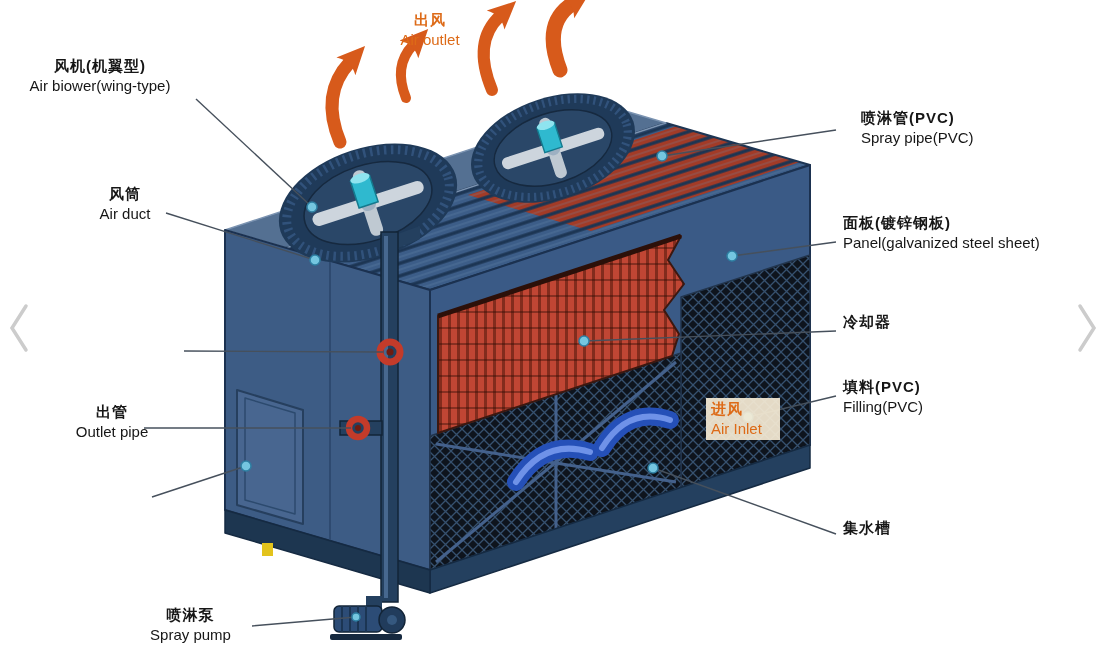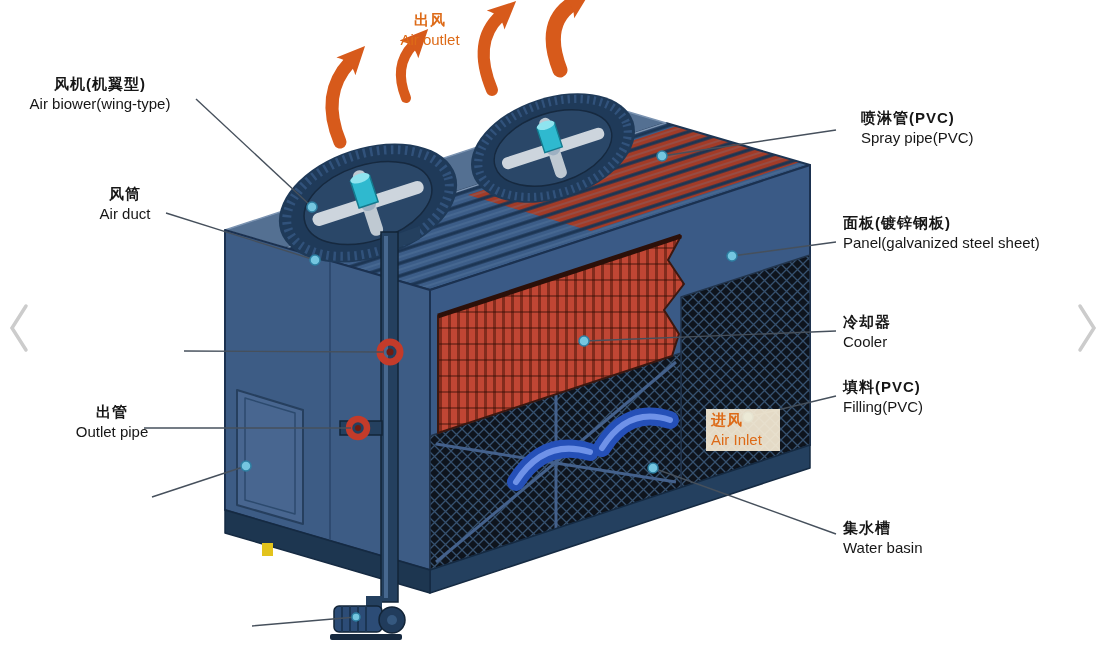--- a/index.html
+++ b/index.html
@@ -162,66 +162,68 @@
       <circle cx="246" cy="466" r="5"></circle>
       <circle cx="356" cy="617" r="4"></circle>
     </g>
   </svg>
 
   <div class="lbl center orange" style="left:372px;top:10px;width:116px;">
     <div class="cn">出风</div>
     <div class="en">Air outlet</div>
   </div>
 
-  <div class="lbl center" style="left:2px;top:56px;width:196px;margin-top:18px;">
+  <div class="lbl center" style="left:2px;top:56px;width:196px;">
     <div class="cn">风机(机翼型)</div>
     <div class="en">Air biower(wing-type)</div>
   </div>
 
   <div class="lbl center" style="left:70px;top:184px;width:110px;">
     <div class="cn">风筒</div>
     <div class="en">Air duct</div>
   </div>
 
 
   <div class="lbl center" style="left:57px;top:402px;width:110px;">
     <div class="cn">出管</div>
     <div class="en">Outlet pipe</div>
   </div>
 
 
+  <div class="lbl center" style="left:133px;top:605px;width:115px;">
+    <div class="cn">喷淋泵</div>
+    <div class="en">Spray pump</div>
+  </div>
 
   <div class="lbl" style="left:843px;top:108px;width:260px;margin-left:18px;">
     <div class="cn">喷淋管(PVC)</div>
     <div class="en">Spray pipe(PVC)</div>
   </div>
 
   <div class="lbl" style="left:843px;top:213px;width:262px;">
     <div class="cn">面板(镀锌钢板)</div>
     <div class="en">Panel(galvanized steel sheet)</div>
   </div>
 
   <div class="lbl" style="left:843px;top:312px;width:260px;">
     <div class="cn">冷却器</div>
-    <div class="en">Cooler</div>
   </div>
 
   <div class="lbl" style="left:843px;top:377px;width:260px;">
     <div class="cn">填料(PVC)</div>
     <div class="en">Filling(PVC)</div>
   </div>
 
-  <div class="lbl tag" style="left:706px;top:409px;width:64px;">
+  <div class="lbl tag" style="left:706px;top:398px;width:64px;">
     <div class="cn">进风</div>
     <div class="en">Air Inlet</div>
   </div>
 
   <div class="lbl" style="left:843px;top:518px;width:260px;">
     <div class="cn">集水槽</div>
-    <div class="en">Water basin</div>
   </div>
 
   <svg class="chev" style="left:4px;top:300px;" width="30" height="56" viewBox="0 0 30 56">
     <polyline points="22,6 8,28 22,50" fill="none" stroke="#cccccc" stroke-width="3.5" stroke-linecap="round"></polyline>
   </svg>
   <svg class="chev" style="left:1072px;top:300px;" width="30" height="56" viewBox="0 0 30 56">
     <polyline points="8,6 22,28 8,50" fill="none" stroke="#cccccc" stroke-width="3.5" stroke-linecap="round"></polyline>
   </svg>
 
 </div>

